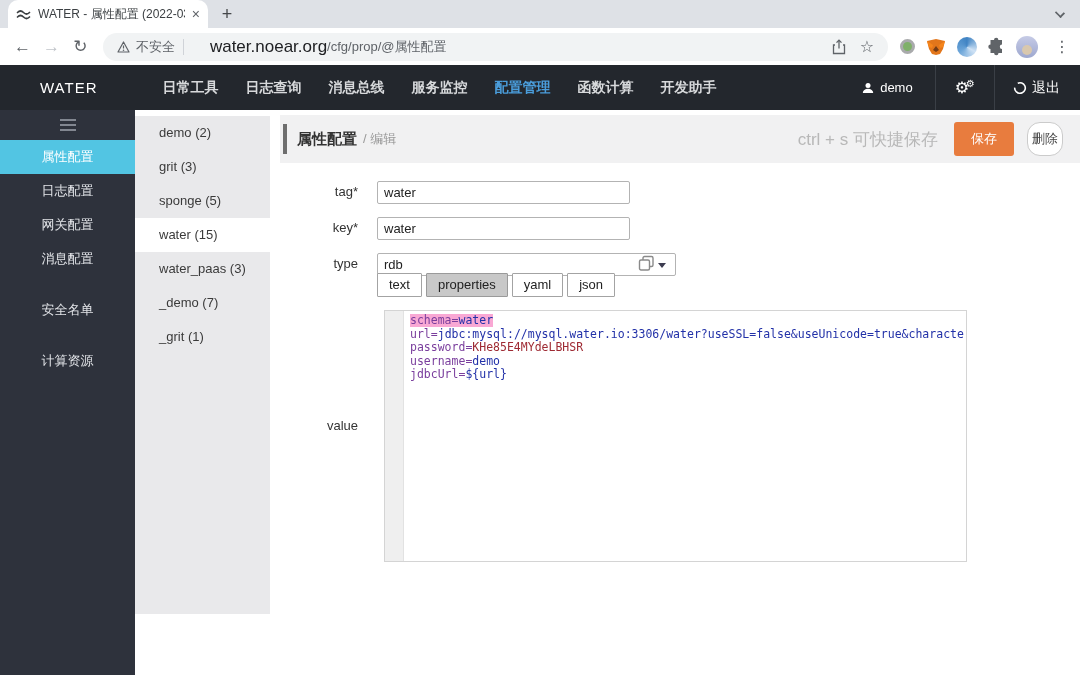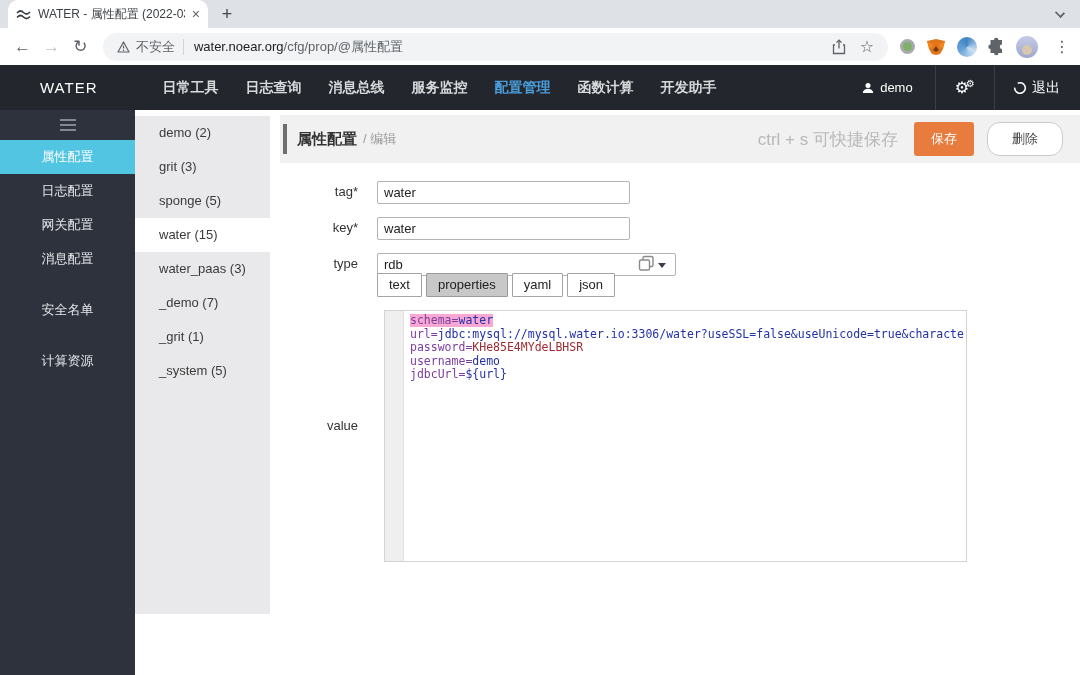--- a/index.html
+++ b/index.html
@@ -18,21 +18,21 @@
     border-right:2px solid #5f6368; border-bottom:2px solid #5f6368; transform:rotate(45deg) scale(1,.8); }
 
   .urlbar { position:absolute; left:0; top:28px; width:1080px; height:37px; background:#fff;
     display:flex; align-items:center; }
   .nav-ic { font-size:17px; color:#5f6368; width:30px; text-align:center; }
   .nav-ic.disabled { color:#c0c4c9; }
   .omnibox { margin-left:8px; width:812px; height:28px; background:#f1f3f4; border-radius:14px;
     display:flex; align-items:center; padding:0 14px; }
   .warn-label { font-size:13px; color:#5f6368; margin:0 8px 0 6px; }
   .omni-divider { width:1px; height:16px; background:#d0d3d8; margin-right:10px; }
-  .url-host { font-size:13px; color:#202124; }
+  .url-host { font-size:17px; color:#202124;margin-left:16px; }
   .url-path { font-size:13px; color:#5f6368; }
   .omni-spacer { flex:1; }
   .omni-right { display:flex; align-items:center; gap:14px; }
   .star { font-size:16px; color:#5f6368; }
   .ext-row { display:flex; align-items:center; gap:10px; margin-left:12px; }
   .ext-green { width:15px; height:15px; border-radius:50%; background:#7fb069; border:3px solid #a9aaac; }
   .ext-swirl { width:20px; height:20px; border-radius:50%;
     background:conic-gradient(#3f83c3,#cfe2f5,#6aa4d8,#3f83c3); }
   .ext-avatar { width:22px; height:22px; border-radius:50%;
     background:linear-gradient(180deg,#c6cbe6 0%,#9ea8cf 100%); position:relative; overflow:hidden; }
@@ -75,21 +75,21 @@
   .main { position:absolute; left:270px; top:110px; width:810px; height:565px; background:#fff; }
   .page-header { position:absolute; left:10px; right:0; top:5px; height:48px; background:#f1f1f2;
     display:flex; align-items:center; }
   .accent { width:4px; height:30px; background:#6e6e6e; margin:0 10px 0 3px; }
   .crumb-title { font-size:15px; font-weight:bold; color:#333; }
   .crumb-sub { font-size:13px; color:#999; margin-left:6px; }
   .hd-spacer { flex:1; }
   .save-hint { font-size:17px; color:#b8b8b8; margin-right:16px; }
   .btn-save { background:#e87c3e; color:#fff; border:none; font-size:13px; padding:8px 17px;
     border-radius:3px; margin-right:13px; cursor:pointer; }
-  .btn-del { background:#fff; color:#444; border:1px solid #cbcbcb; font-size:13px; padding:7px 24px;
+  .btn-del { background:#fff; color:#444; border:1px solid #cbcbcb; font-size:13px; padding:7px 4px;
     border-radius:13px; margin-right:17px; cursor:pointer; }
 
   .flabel { position:absolute; left:18px; width:70px; height:22px; line-height:22px;
     text-align:right; font-size:13px; color:#333; }
   .finput { position:absolute; left:107px; width:253px; height:23px; border:1px solid #b3b3b3;
     border-radius:2px; font-size:13px; color:#222; padding:0 6px;
     font-family:"Liberation Sans","DejaVu Sans",sans-serif; }
   .fselect { position:absolute; left:107px; width:299px; height:23px; border:1px solid #b3b3b3;
     border-radius:2px; font-size:13px; color:#222; padding:0 6px; line-height:21px; background:#fff;
     cursor:pointer; }
@@ -222,21 +222,20 @@
 </div>
 
 <div class="taglist">
   <div class="tag-item">demo (2)</div>
   <div class="tag-item">grit (3)</div>
   <div class="tag-item">sponge (5)</div>
   <div class="tag-item active">water (15)</div>
   <div class="tag-item">water_paas (3)</div>
   <div class="tag-item">_demo (7)</div>
   <div class="tag-item">_grit (1)</div>
-  <div class="tag-item">_system (5)</div>
 </div>
 <div class="vscroll-thumb"></div>
 
 <div class="main">
   <div class="page-header">
     <span class="accent"></span>
     <span class="crumb-title">属性配置</span>
     <span class="crumb-sub">/ 编辑</span>
     <span class="hd-spacer"></span>
     <span class="save-hint">ctrl + s 可快捷保存</span>

